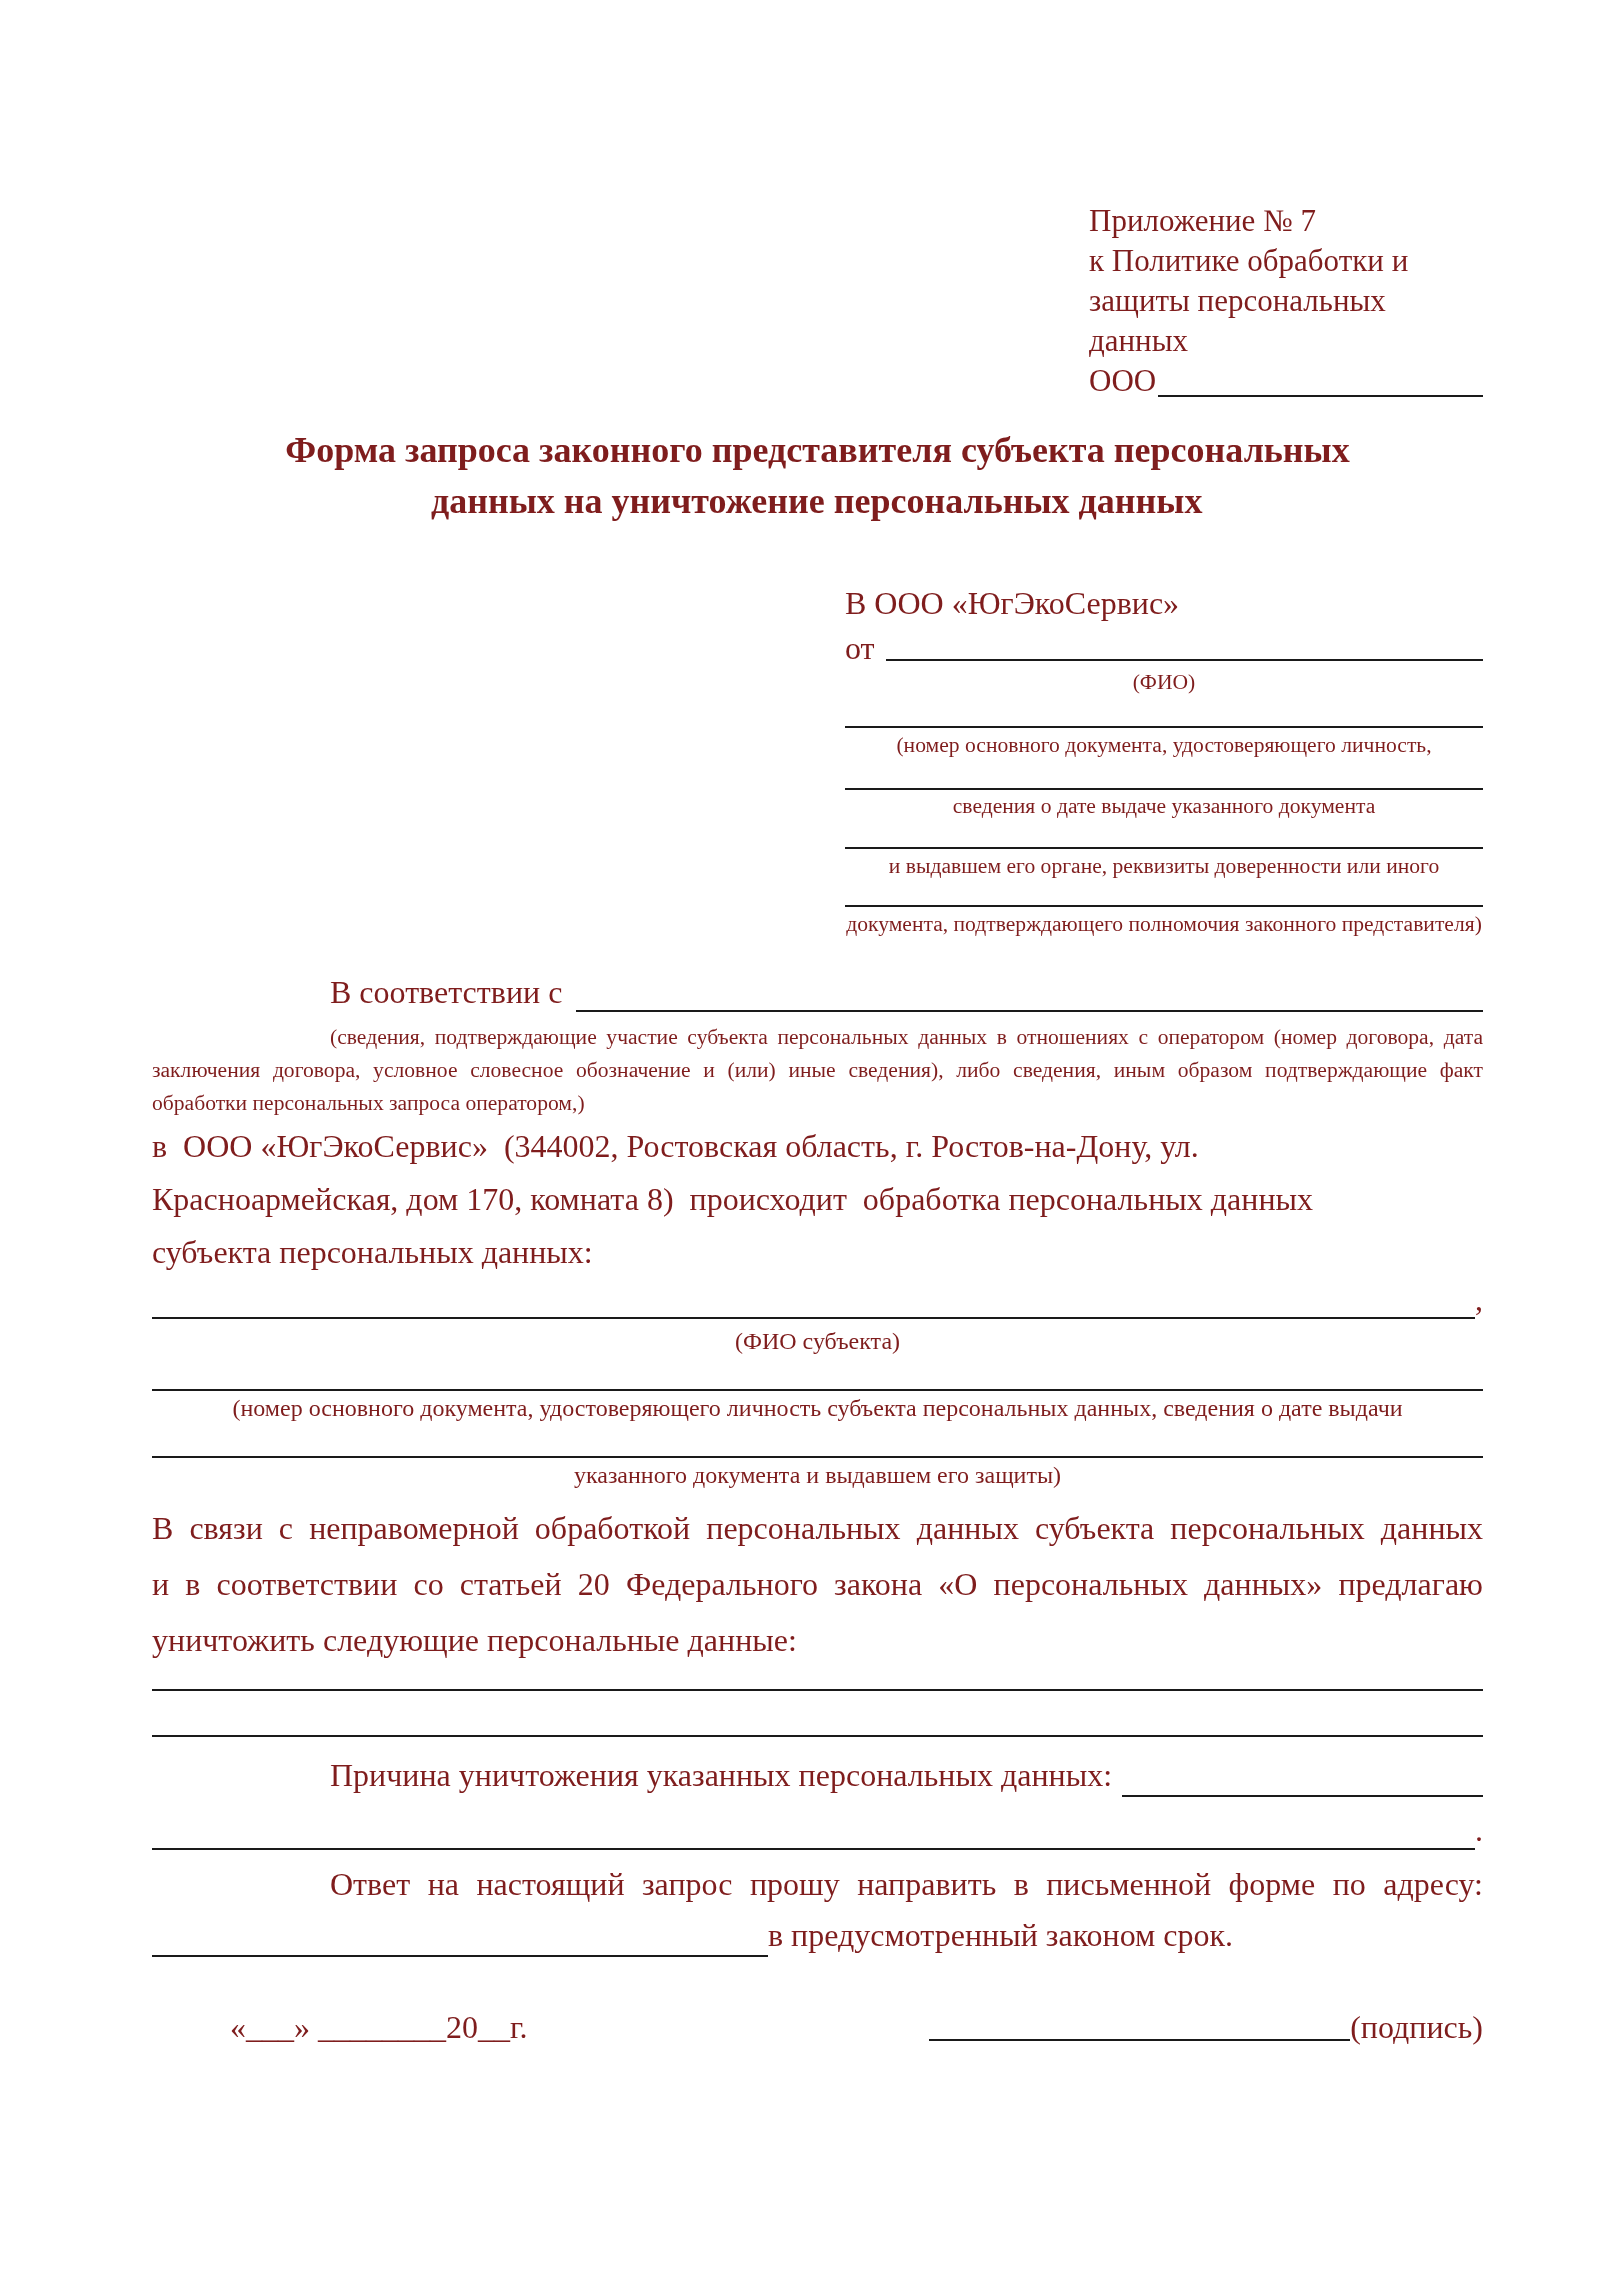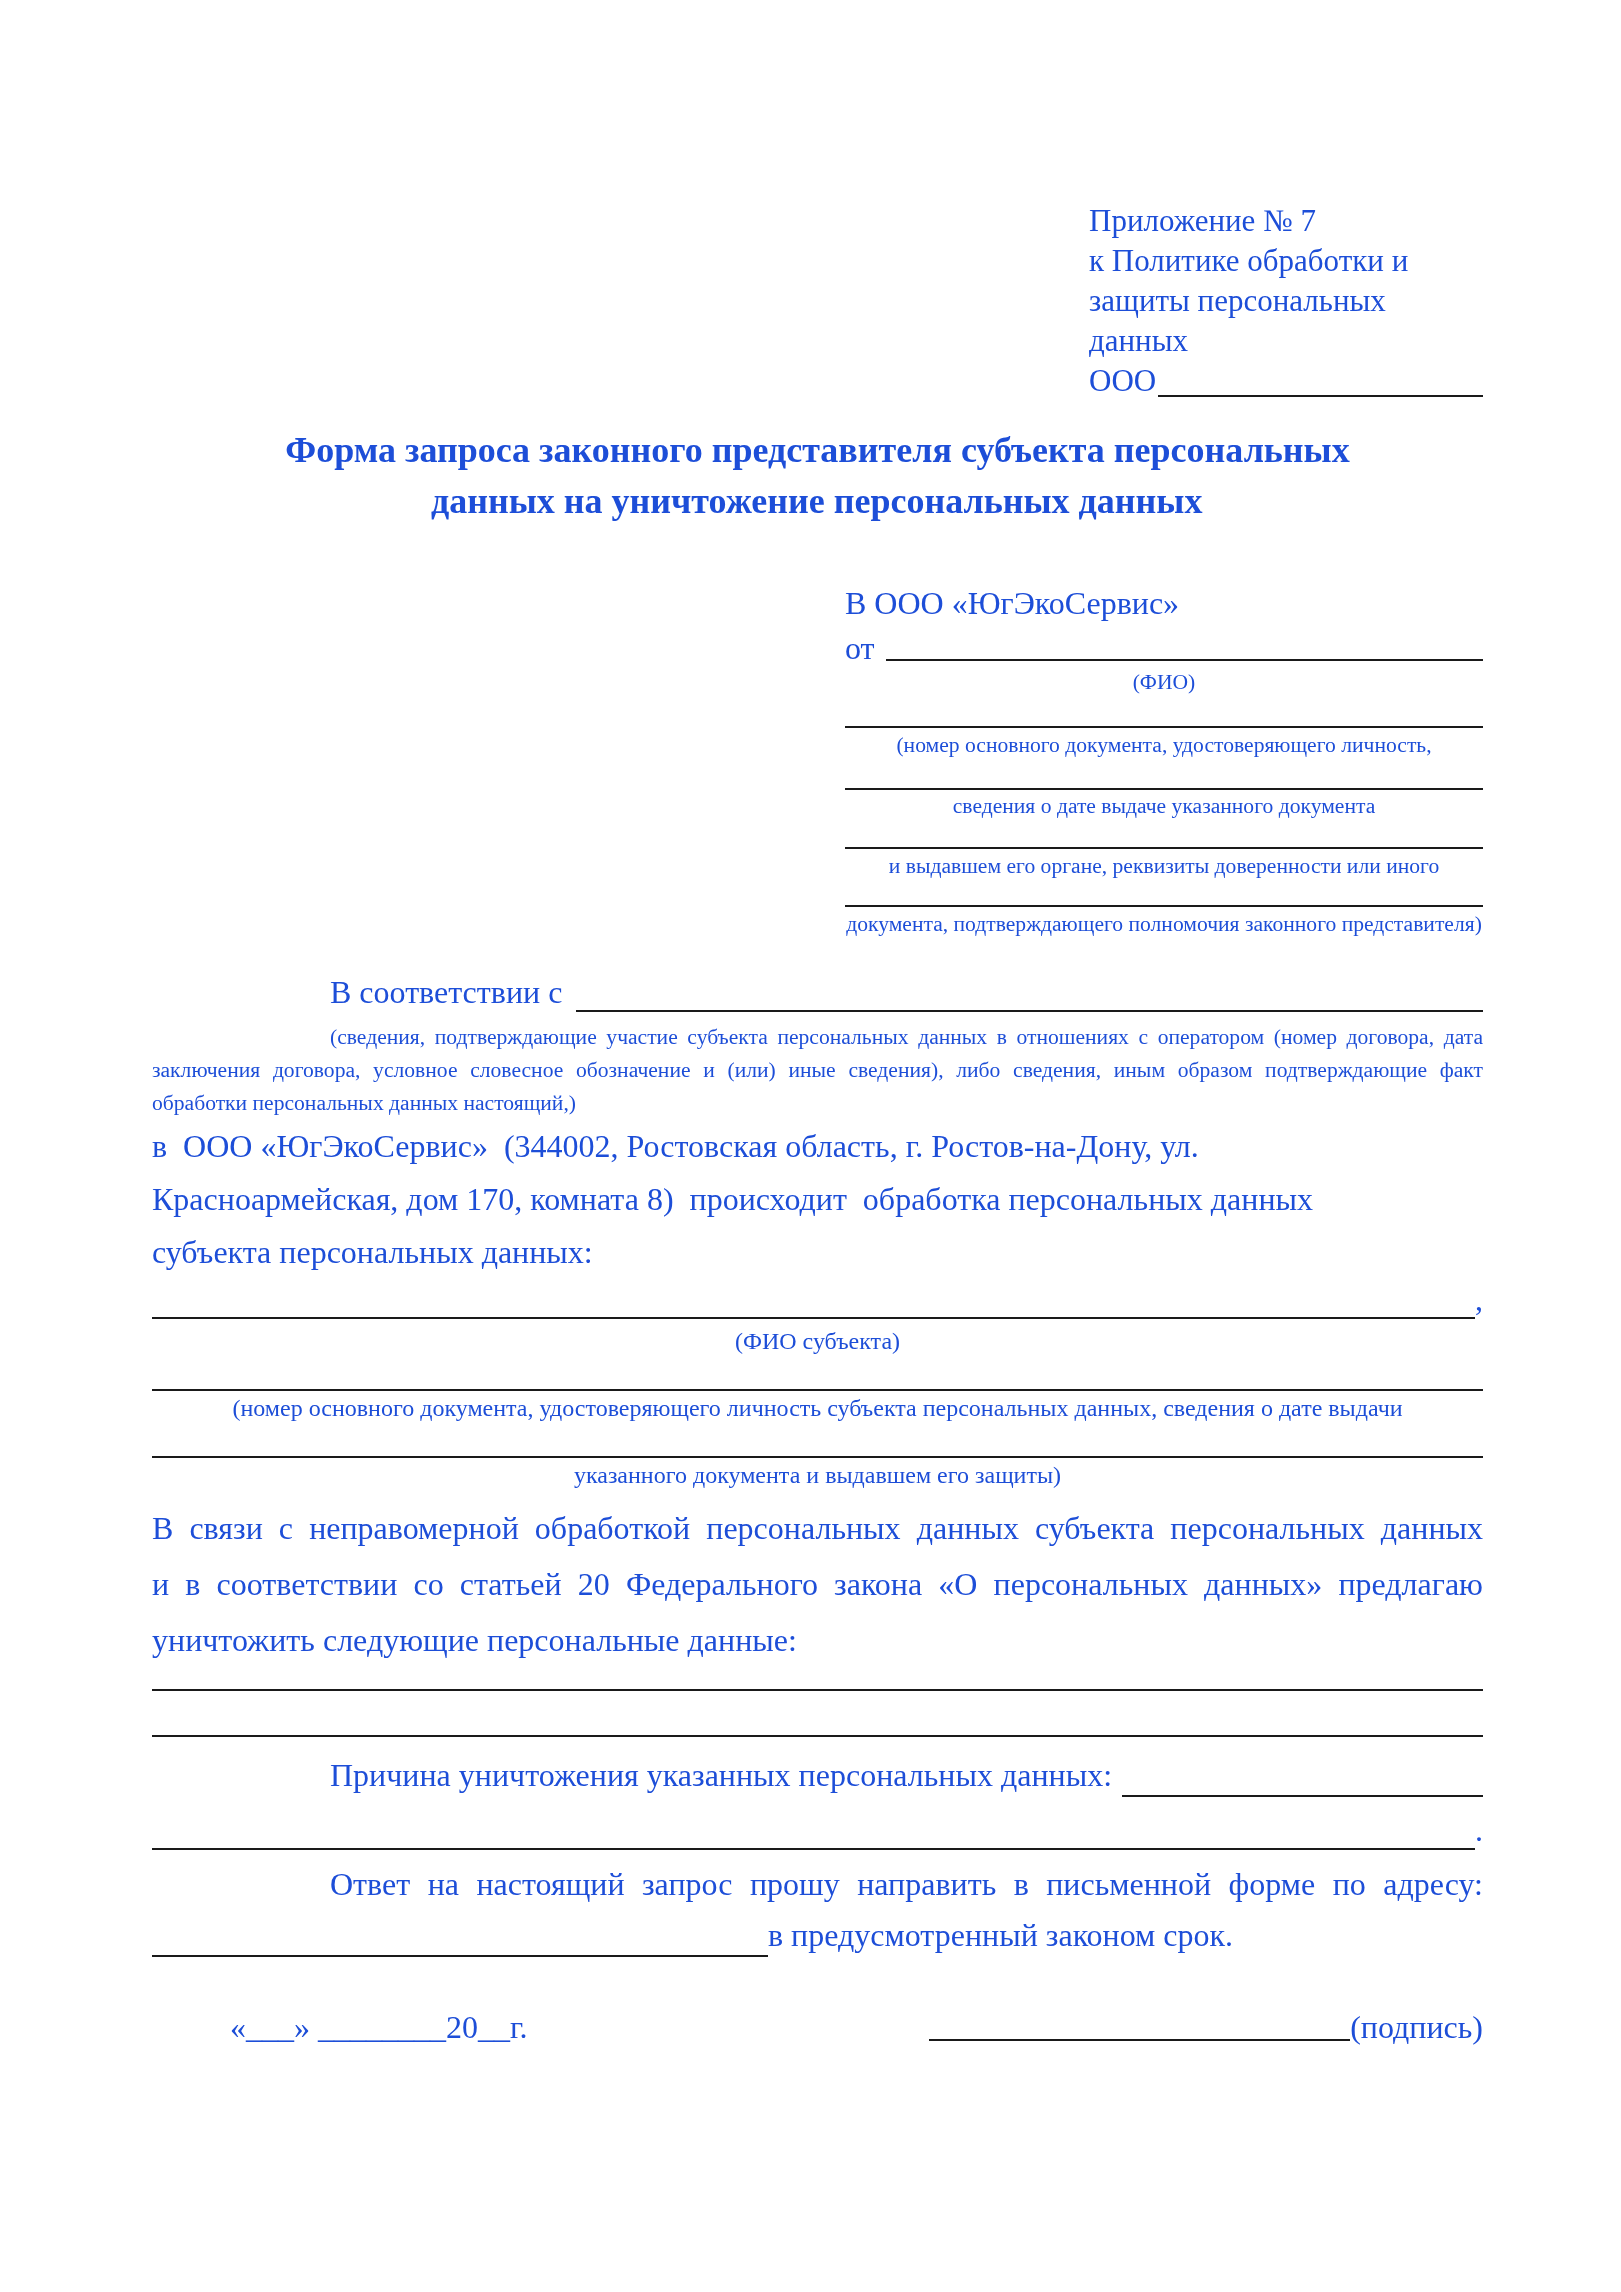--- a/index.html
+++ b/index.html
@@ -1,17 +1,17 @@
 <!DOCTYPE html>
 <html><head>
 <meta charset="utf-8">
 <style>
   html,body{margin:0;padding:0;background:#ffffff;}
   .page{
-    width:1621px;height:2293px;background:#ffffff;color:#1d4ed8;
+    width:1621px;height:2293px;background:#ffffff;color:#7f1d1d;
     font-family:"Liberation Serif","DejaVu Serif",serif;
     overflow:hidden;position:relative;
   }
   .content{padding:201px 138px 0 152px;}
 
   .row{display:flex;}
   .fill{flex:1;border-bottom:2.9px solid #1a1a1a;margin-bottom:4.9px;}
   .rule{height:0;border-bottom:2.9px solid #1a1a1a;}
 
   
@@ -112,21 +112,21 @@
     </div>
 
     <div class="row sootv">
       <span class="lbl-ind">В соответствии с</span>
       <span class="fill"></span>
     </div>
 
     <div class="hint">
       <div class="stretch ind">(сведения, подтверждающие участие субъекта персональных данных в отношениях с оператором (номер договора, дата</div>
       <div class="stretch">заключения договора, условное словесное обозначение и (или) иные сведения), либо сведения, иным образом подтверждающие факт</div>
-      <div>обработки персональных данных настоящий,)</div>
+      <div>обработки персональных запроса оператором,)</div>
     </div>
 
     <div class="para p1">
       <div class="pre">в  ООО «ЮгЭкоСервис»  (344002, Ростовская область, г. Ростов-на-Дону, ул.</div>
       <div class="pre">Красноармейская, дом 170, комната 8)  происходит  обработка персональных данных</div>
       <div class="pre">субъекта персональных данных:</div>
     </div>
 
     <div class="row tail comma-row">
       <span class="fill"></span>

